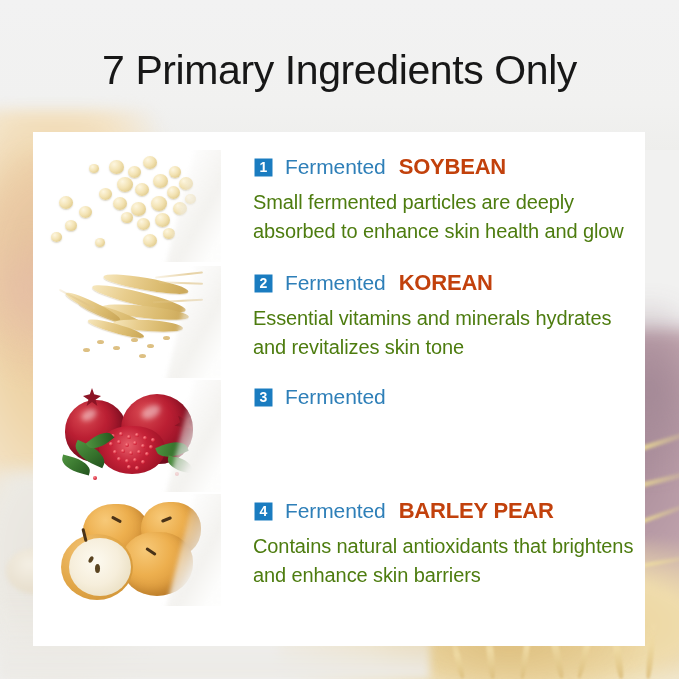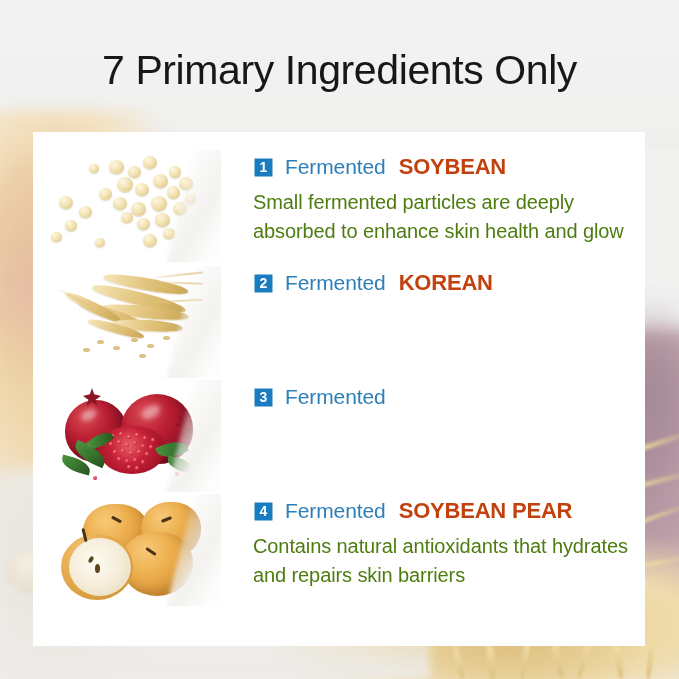--- a/index.html
+++ b/index.html
@@ -412,20 +412,21 @@
       <div class="grain-bit" style="left:40px; top:82px;"></div>
       <div class="grain-bit" style="left:96px; top:88px;"></div>
       <div class="shine"></div>
     </div>
     <div class="ing-text">
       <div class="head-line">
         <span class="num-badge">2</span>
         <span class="fermented">Fermented</span>
         <span class="ing-name">KOREAN</span>
       </div>
+      <div class="ing-desc">Essential vitamins and minerals hydrates and revitalizes skin tone</div>
     </div>
   </div>
 
   <div class="ing-row r2">
     <div class="thumb">
       <div class="pom" style="left:22px; top:20px; width:62px; height:62px;"></div>
       <div class="pom-crown" style="left:40px; top:8px; width:18px; height:18px;"></div>
       <div class="pom-hl" style="left:38px; top:30px; width:16px; height:10px; transform:rotate(-30deg);"></div>
 
       <div class="pom" style="left:78px; top:14px; width:72px; height:70px;"></div>
@@ -493,19 +494,19 @@
         <div class="pear-core" style="left:26px; top:26px; width:5px; height:9px;"></div>
         <div class="pear-core" style="left:20px; top:18px; width:4px; height:7px; transform:rotate(30deg);"></div>
       </div>
       <div class="pear-stem" style="left:40px; top:34px; width:3px; height:14px; transform:rotate(-14deg);"></div>
       <div class="shine"></div>
     </div>
     <div class="ing-text">
       <div class="head-line">
         <span class="num-badge">4</span>
         <span class="fermented">Fermented</span>
-        <span class="ing-name">SOYBEAN PEAR</span>
+        <span class="ing-name">BARLEY PEAR</span>
       </div>
-      <div class="ing-desc">Contains natural antioxidants that hydrates and repairs skin barriers</div>
+      <div class="ing-desc">Contains natural antioxidants that brightens and enhance skin barriers</div>
     </div>
   </div>
 
 </div>
 
 </body></html>

